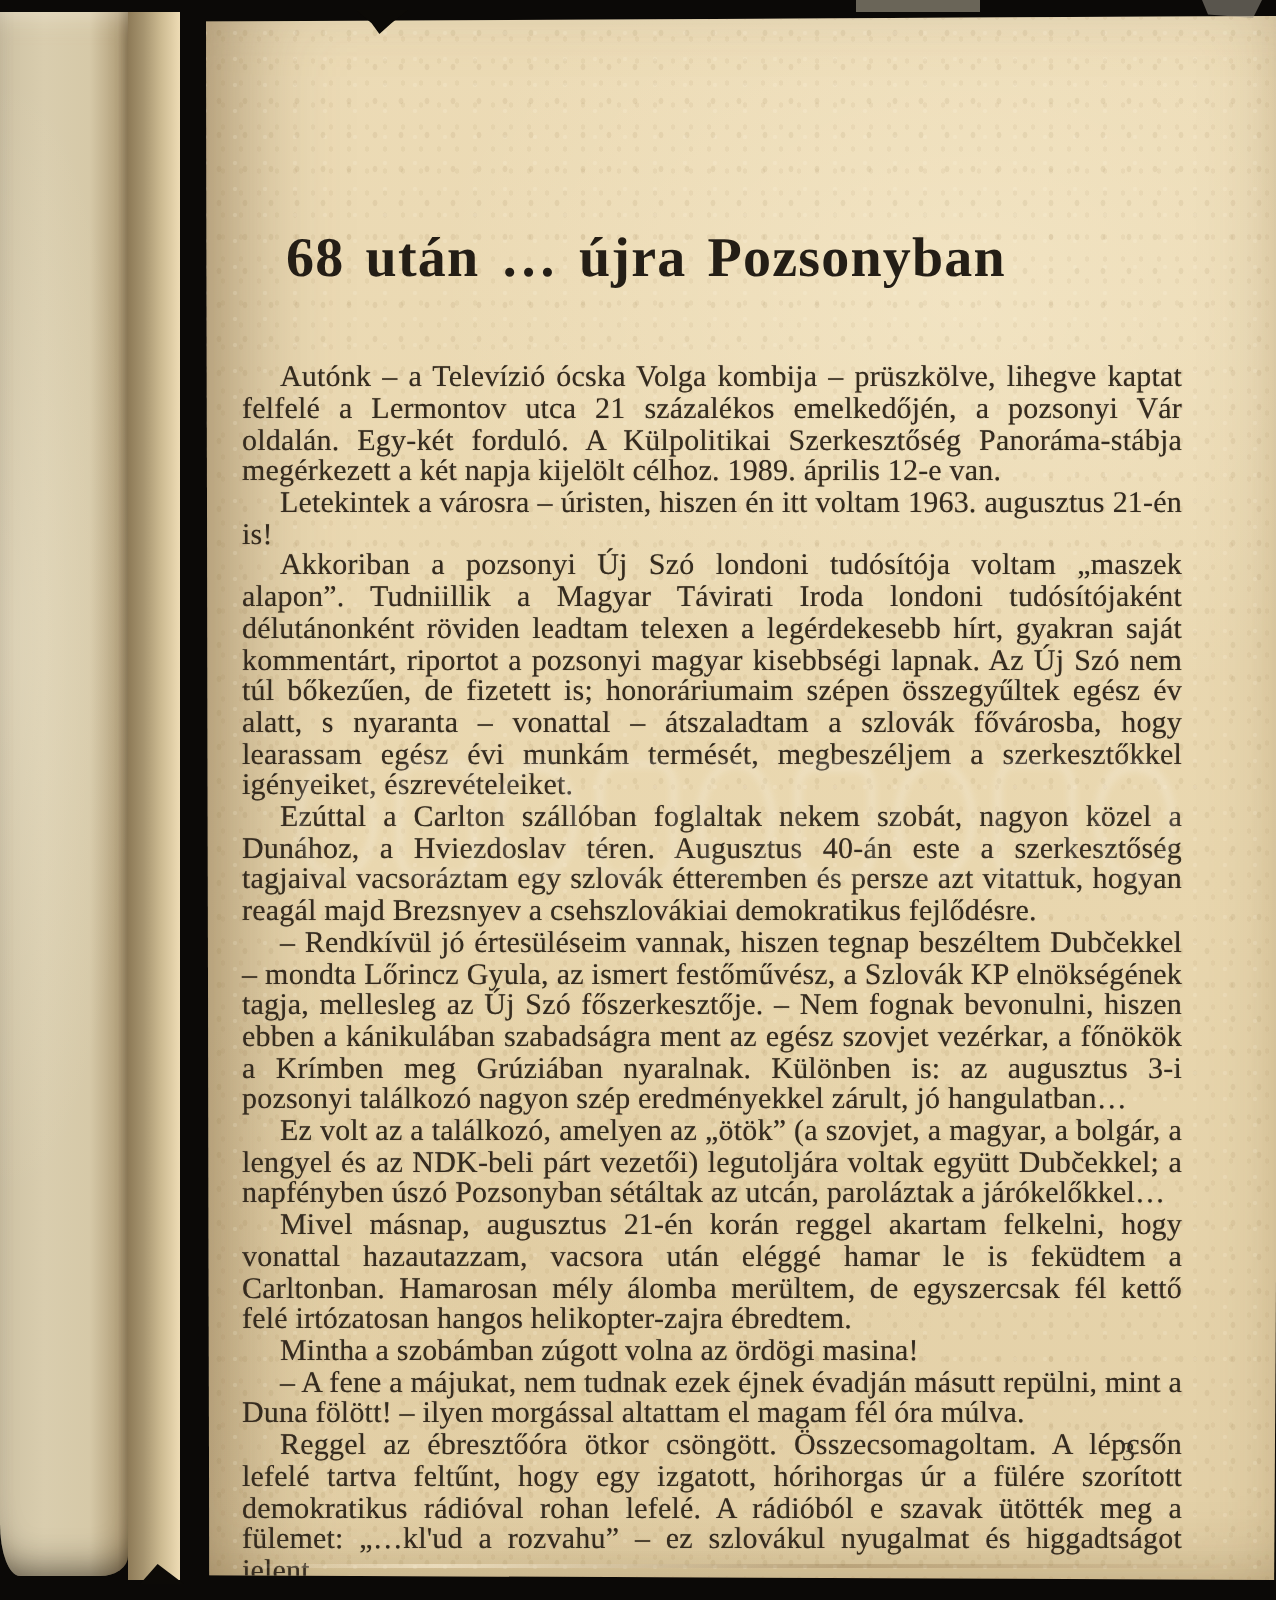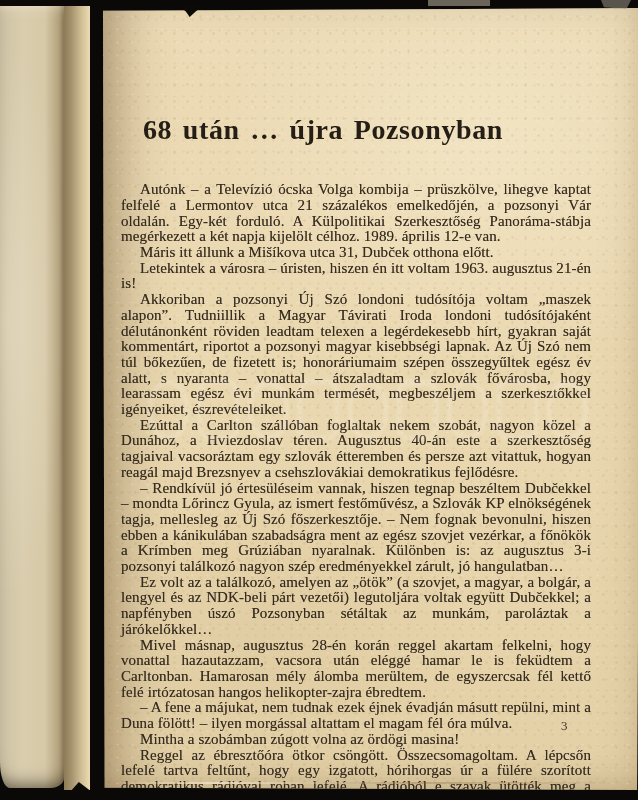--- a/index.html
+++ b/index.html
@@ -151,29 +151,28 @@
 
 <div class="photo">
 
   <div class="left-page"></div>
   <div class="gutter"></div>
 
   <div class="page">
     <div class="content">
       <h1 class="title">68 után … újra Pozsonyban</h1>
       <p>Autónk – a Televízió ócska Volga kombija – prüszkölve, lihegve kaptat felfelé a Lermontov utca 21 százalékos emelkedőjén, a pozsonyi Vár oldalán. Egy-két forduló. A Külpolitikai Szerkesztőség Panoráma-stábja megérkezett a két napja kijelölt célhoz. 1989. április 12-e van.</p>
-      <p>Máris itt állunk a Mišíkova utca 31, Dubček otthona előtt.</p>
       <p>Letekintek a városra – úristen, hiszen én itt voltam 1963. augusztus 21-én is!</p>
       <p>Akkoriban a pozsonyi Új Szó londoni tudósítója voltam „maszek alapon”. Tudniillik a Magyar Távirati Iroda londoni tudósítójaként délutánonként röviden leadtam telexen a legérdekesebb hírt, gyakran saját kommentárt, riportot a pozsonyi magyar kisebbségi lapnak. Az Új Szó nem túl bőkezűen, de fizetett is; honoráriumaim szépen összegyűltek egész év alatt, s nyaranta – vonattal – átszaladtam a szlovák fővárosba, hogy learassam egész évi munkám termését, megbeszéljem a szerkesztőkkel igényeiket, észrevételeiket.</p>
       <p>Ezúttal a Carlton szállóban foglaltak nekem szobát, nagyon közel a Dunához, a Hviezdoslav téren. Augusztus 40-án este a szerkesztőség tagjaival vacsoráztam egy szlovák étteremben és persze azt vitattuk, hogyan reagál majd Brezsnyev a csehszlovákiai demokratikus fejlődésre.</p>
       <p>– Rendkívül jó értesüléseim vannak, hiszen tegnap beszéltem Dubčekkel – mondta Lőrincz Gyula, az ismert festőművész, a Szlovák KP elnökségének tagja, mellesleg az Új Szó főszerkesztője. – Nem fognak bevonulni, hiszen ebben a kánikulában szabadságra ment az egész szovjet vezérkar, a főnökök a Krímben meg Grúziában nyaralnak. Különben is: az augusztus 3-i pozsonyi találkozó nagyon szép eredményekkel zárult, jó hangulatban…</p>
-      <p>Ez volt az a találkozó, amelyen az „ötök” (a szovjet, a magyar, a bolgár, a lengyel és az NDK-beli párt vezetői) legutoljára voltak együtt Dubčekkel; a napfényben úszó Pozsonyban sétáltak az munkám, paroláztak a járókelőkkel…</p>
-      <p>Mivel másnap, augusztus 28-én korán reggel akartam felkelni, hogy vonattal hazautazzam, vacsora után eléggé hamar le is feküdtem a Carltonban. Hamarosan mély álomba merültem, de egyszercsak fél kettő felé irtózatosan hangos helikopter-zajra ébredtem.</p>
+      <p>Ez volt az a találkozó, amelyen az „ötök” (a szovjet, a magyar, a bolgár, a lengyel és az NDK-beli párt vezetői) legutoljára voltak együtt Dubčekkel; a napfényben úszó Pozsonyban sétáltak az utcán, paroláztak a járókelőkkel…</p>
+      <p>Mivel másnap, augusztus 21-én korán reggel akartam felkelni, hogy vonattal hazautazzam, vacsora után eléggé hamar le is feküdtem a Carltonban. Hamarosan mély álomba merültem, de egyszercsak fél kettő felé irtózatosan hangos helikopter-zajra ébredtem.</p>
+      <p>Mintha a szobámban zúgott volna az ördögi masina!</p>
       <p>– A fene a májukat, nem tudnak ezek éjnek évadján másutt repülni, mint a Duna fölött! – ilyen morgással altattam el magam fél óra múlva.</p>
-      <p>Mintha a szobámban zúgott volna az ördögi masina!</p>
       <p>Reggel az ébresztőóra ötkor csöngött. Összecsomagoltam. A lépcsőn lefelé tartva feltűnt, hogy egy izgatott, hórihorgas úr a fülére szorított demokratikus rádióval rohan lefelé. A rádióból e szavak ütötték meg a fülemet: „…kl'ud a rozvahu” – ez szlovákul nyugalmat és higgadtságot jelent.</p>
     </div>
     <div class="pagenum">3</div>
     <div class="crease"></div>
   </div>
 
   <div class="notch"></div>
   <div class="gray-patch-a"></div>
   <div class="gray-patch-b"></div>
   <div class="bottom-wedge"></div>

